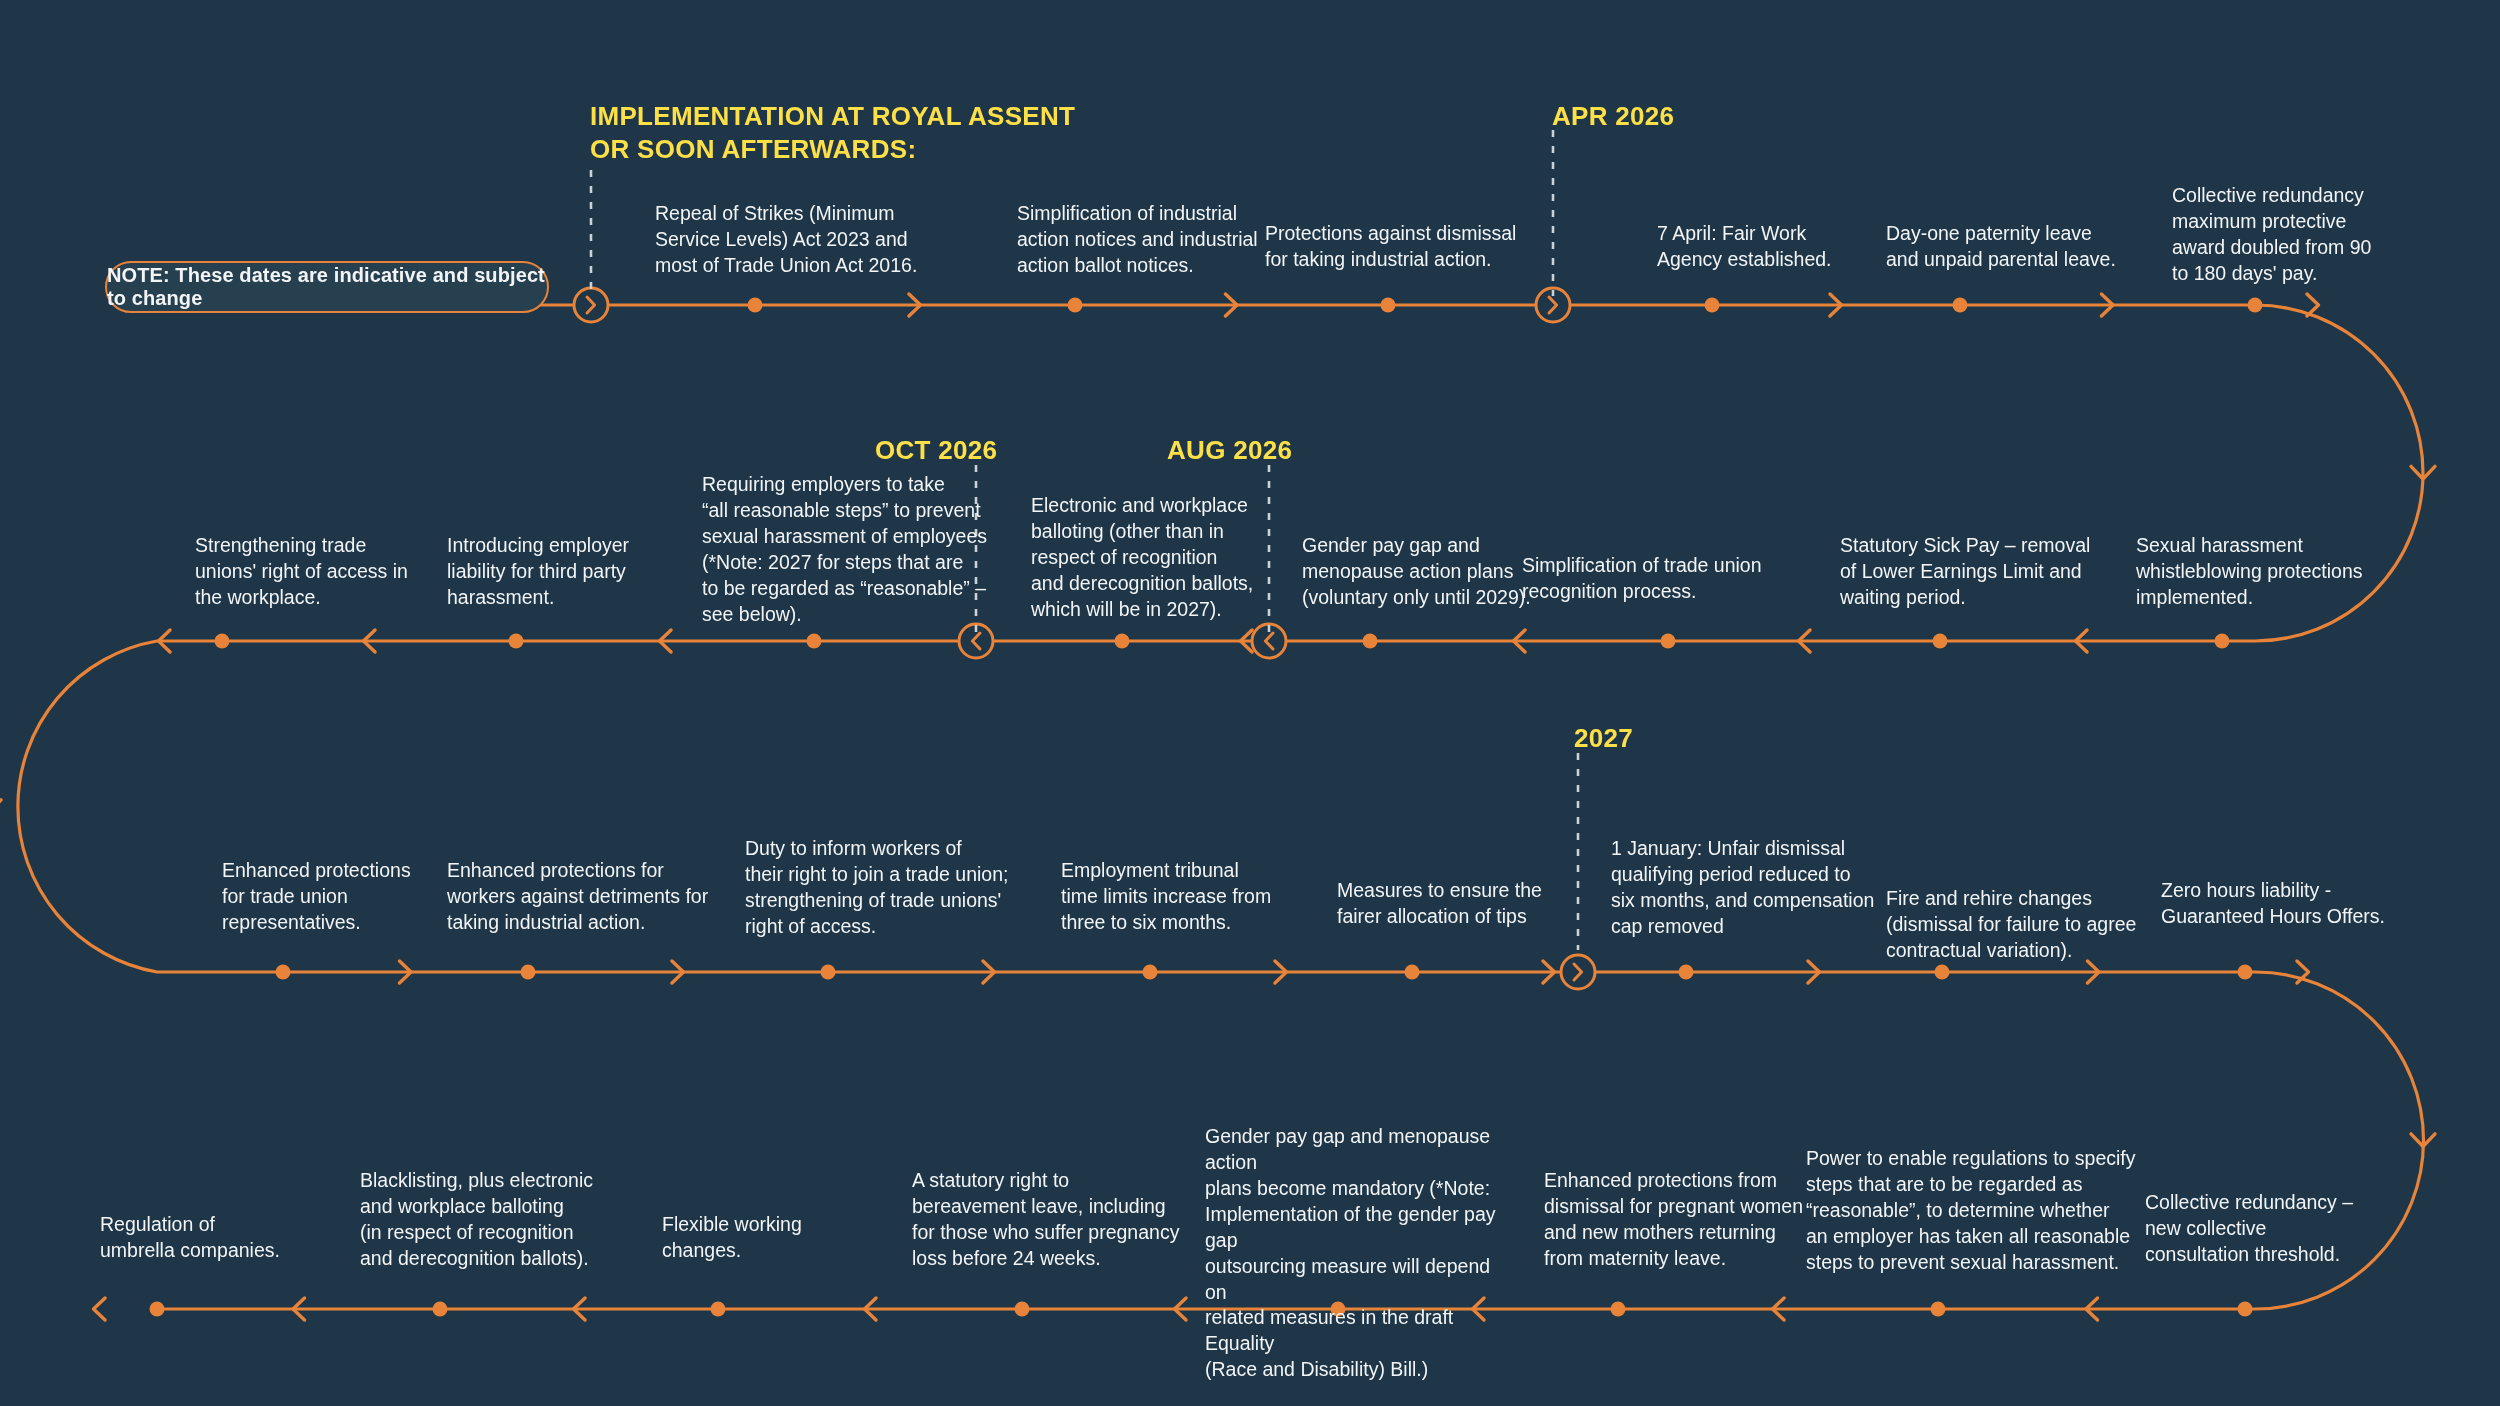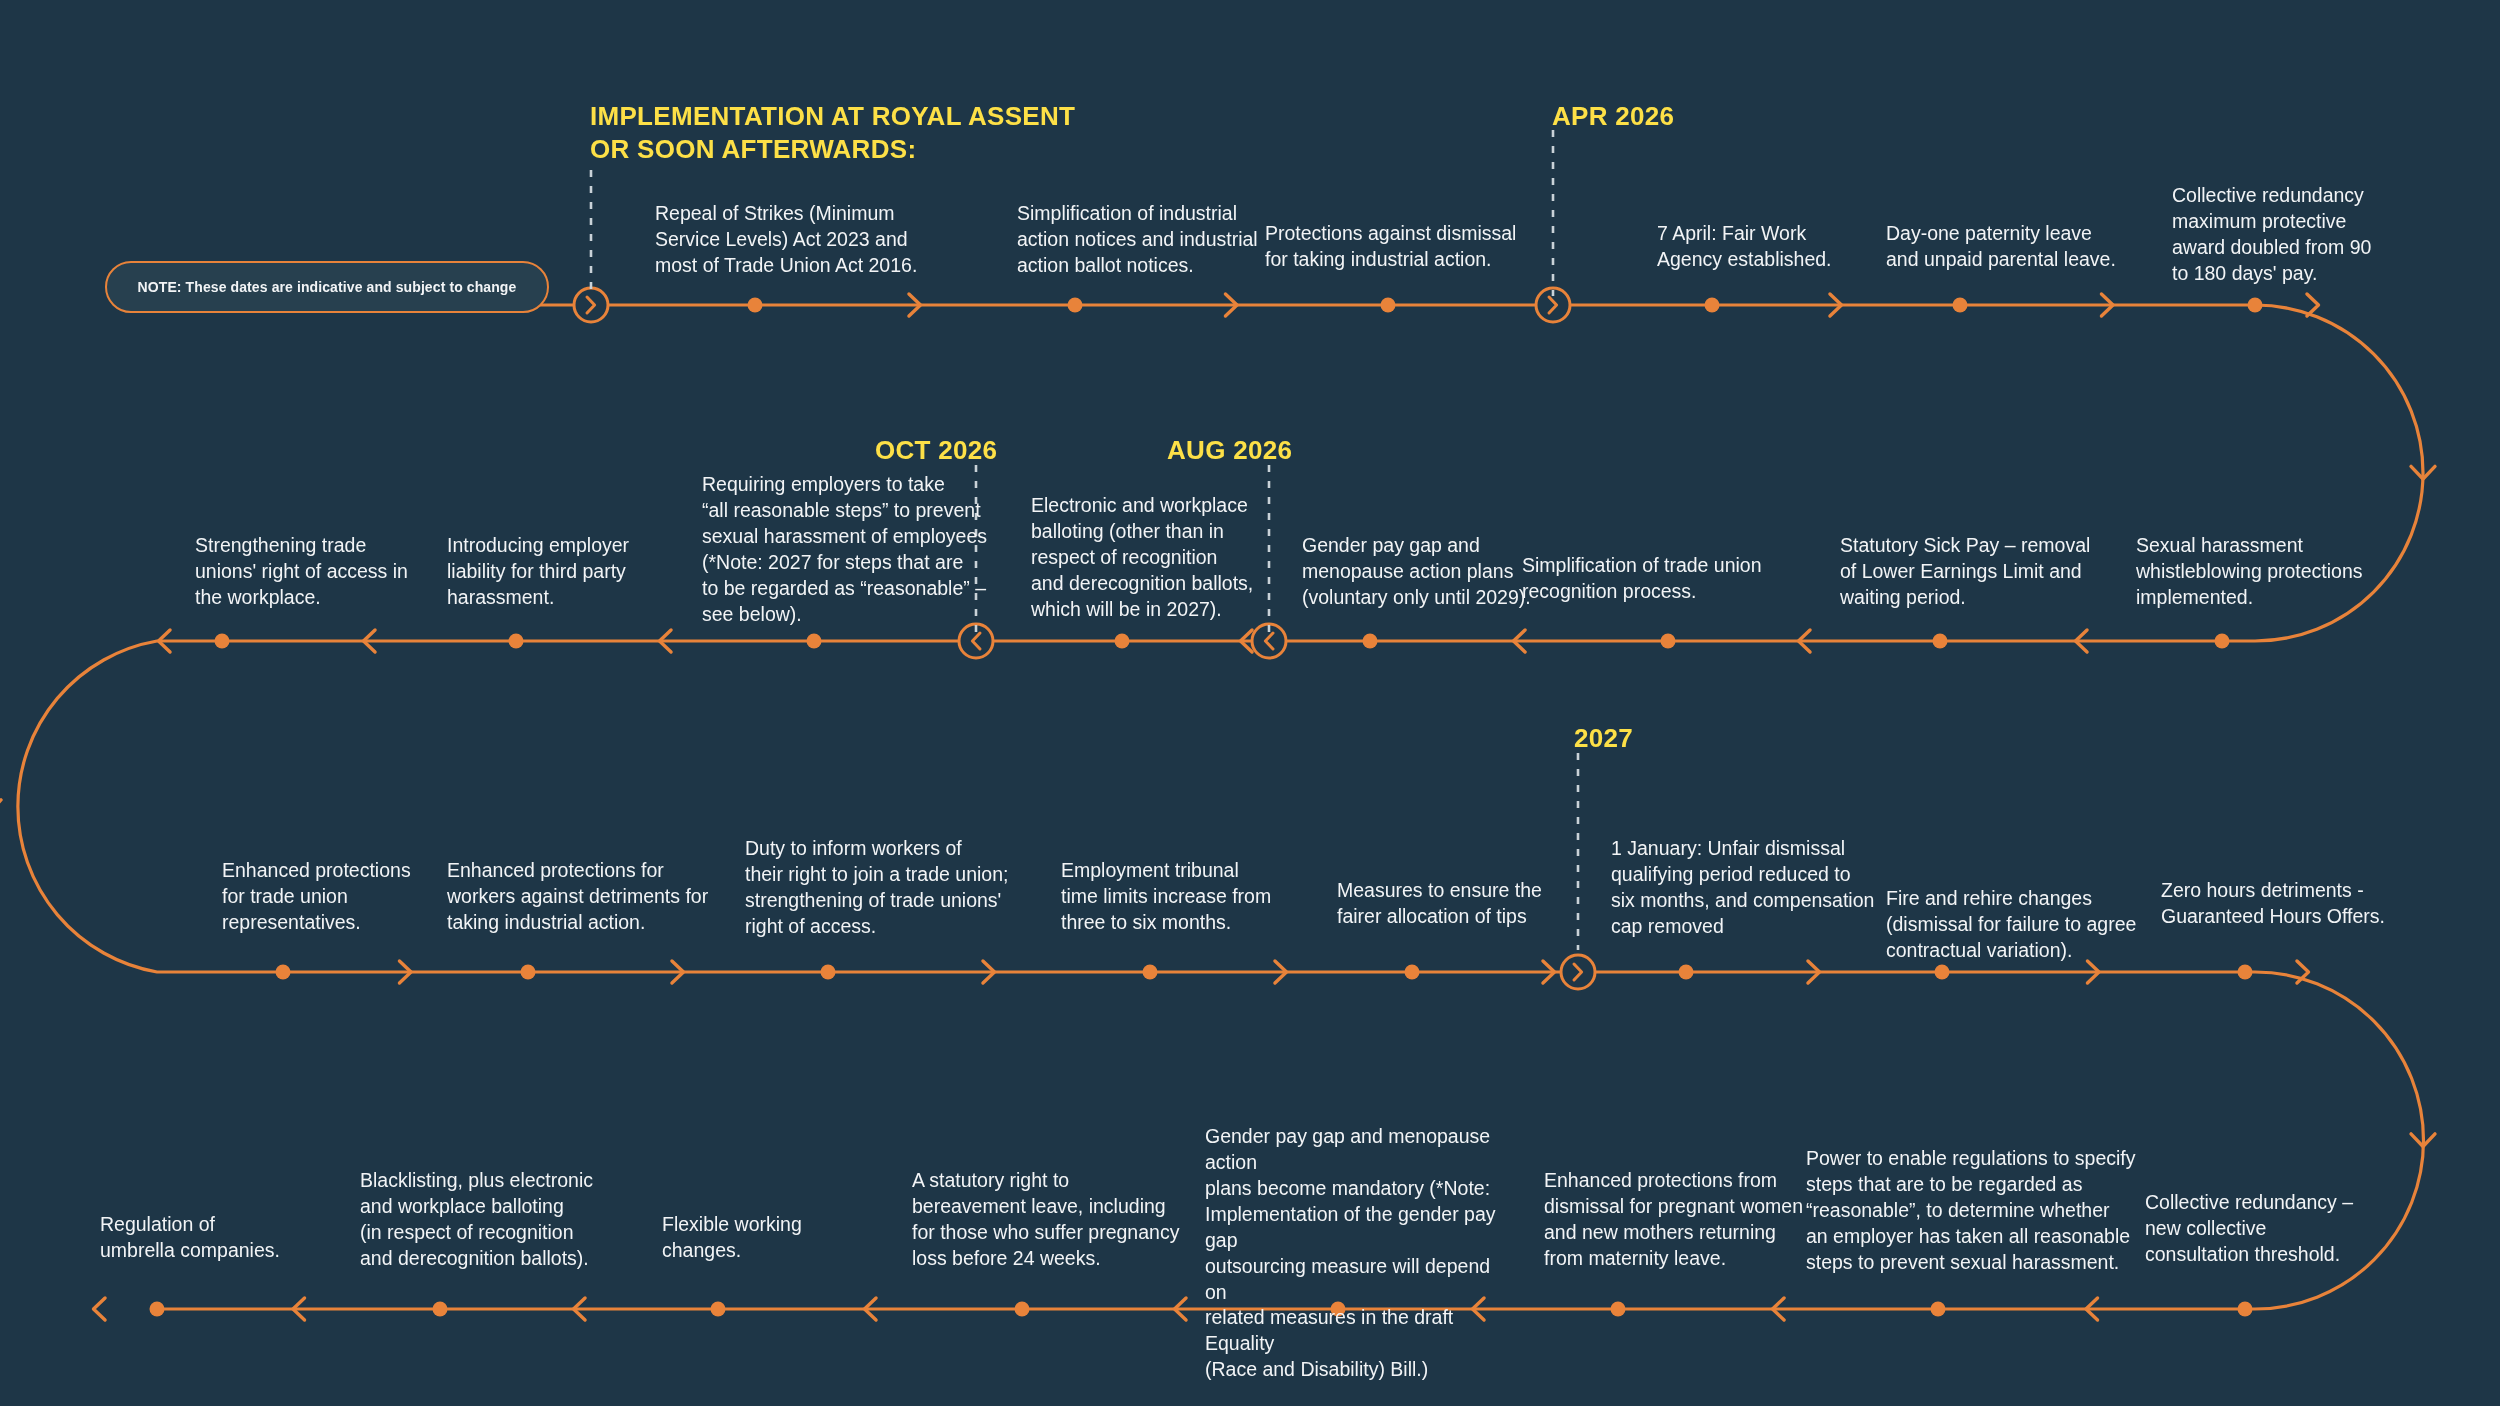--- a/index.html
+++ b/index.html
@@ -43,21 +43,21 @@
     border:2.5px solid #e8833a;
     border-radius:26px;
     background:#27404f;
     box-sizing:border-box;
     display:flex;
     align-items:center;
     justify-content:center;
   }
   .note-box span{
     color:#f2f4f6;
-    font-size:14px;
+    font-size:20px;
     font-weight:bold;
     letter-spacing:.1px;
   }
 </style>
 </head>
 <body>
 
 <div id="stage">
 
   <svg id="wires" viewBox="0 0 2500 1406" width="2500" height="1406" xmlns="http://www.w3.org/2000/svg">
@@ -224,21 +224,21 @@
 three to six months.</div>
       <div class="item" style="left: 1337px; width: 280px; top: 878px;">Measures to ensure the
 fairer allocation of tips</div>
       <div class="item" style="left: 1611px; width: 300px; top: 836px;">1 January: Unfair dismissal
 qualifying period reduced to
 six months, and compensation
 cap removed</div>
       <div class="item" style="left: 1886px; width: 300px; top: 886px;">Fire and rehire changes
 (dismissal for failure to agree
 contractual variation).</div>
-      <div class="item" style="left: 2161px; width: 290px; top: 878px;">Zero hours detriments -
+      <div class="item" style="left: 2161px; width: 290px; top: 878px;">Zero hours liability -
 Guaranteed Hours Offers.</div>
       <div class="item" style="left: 100px; width: 250px; top: 1212px;">Regulation of
 umbrella companies.</div>
       <div class="item" style="left: 360px; width: 290px; top: 1168px;">Blacklisting, plus electronic
 and workplace balloting
 (in respect of recognition
 and derecognition ballots).</div>
       <div class="item" style="left: 662px; width: 240px; top: 1212px;">Flexible working
 changes.</div>
       <div class="item" style="left: 912px; width: 300px; top: 1168px;">A statutory right to

